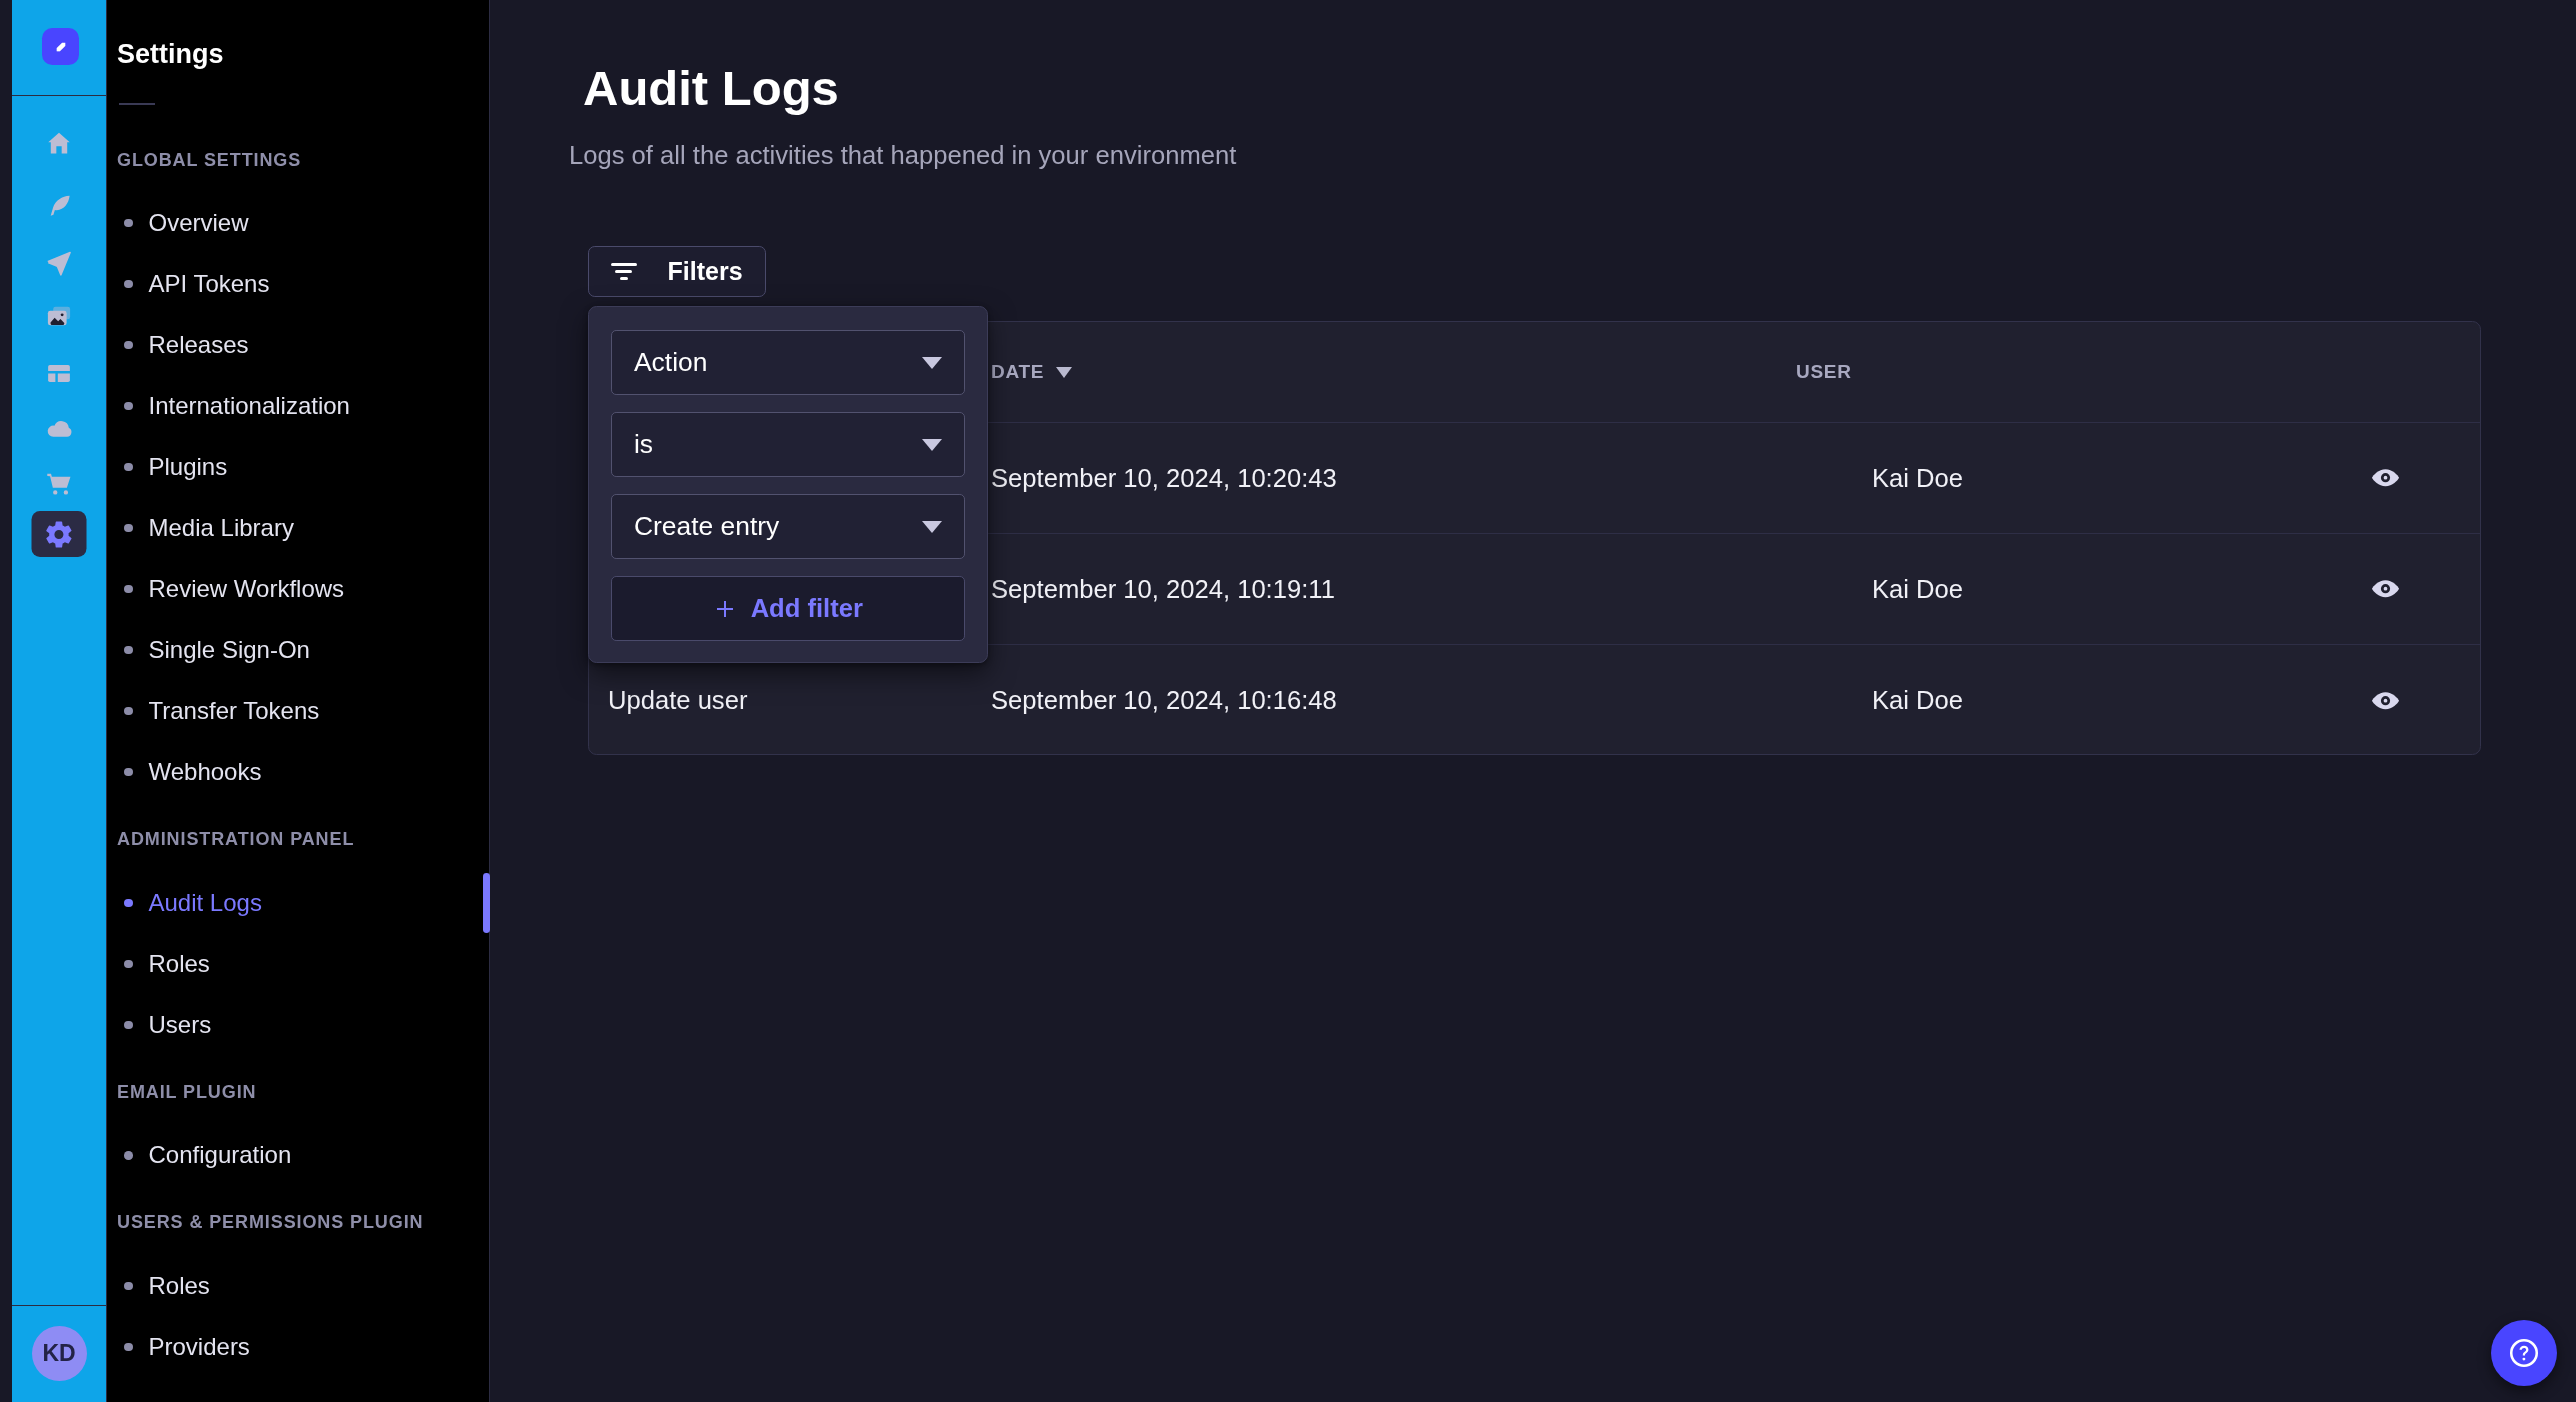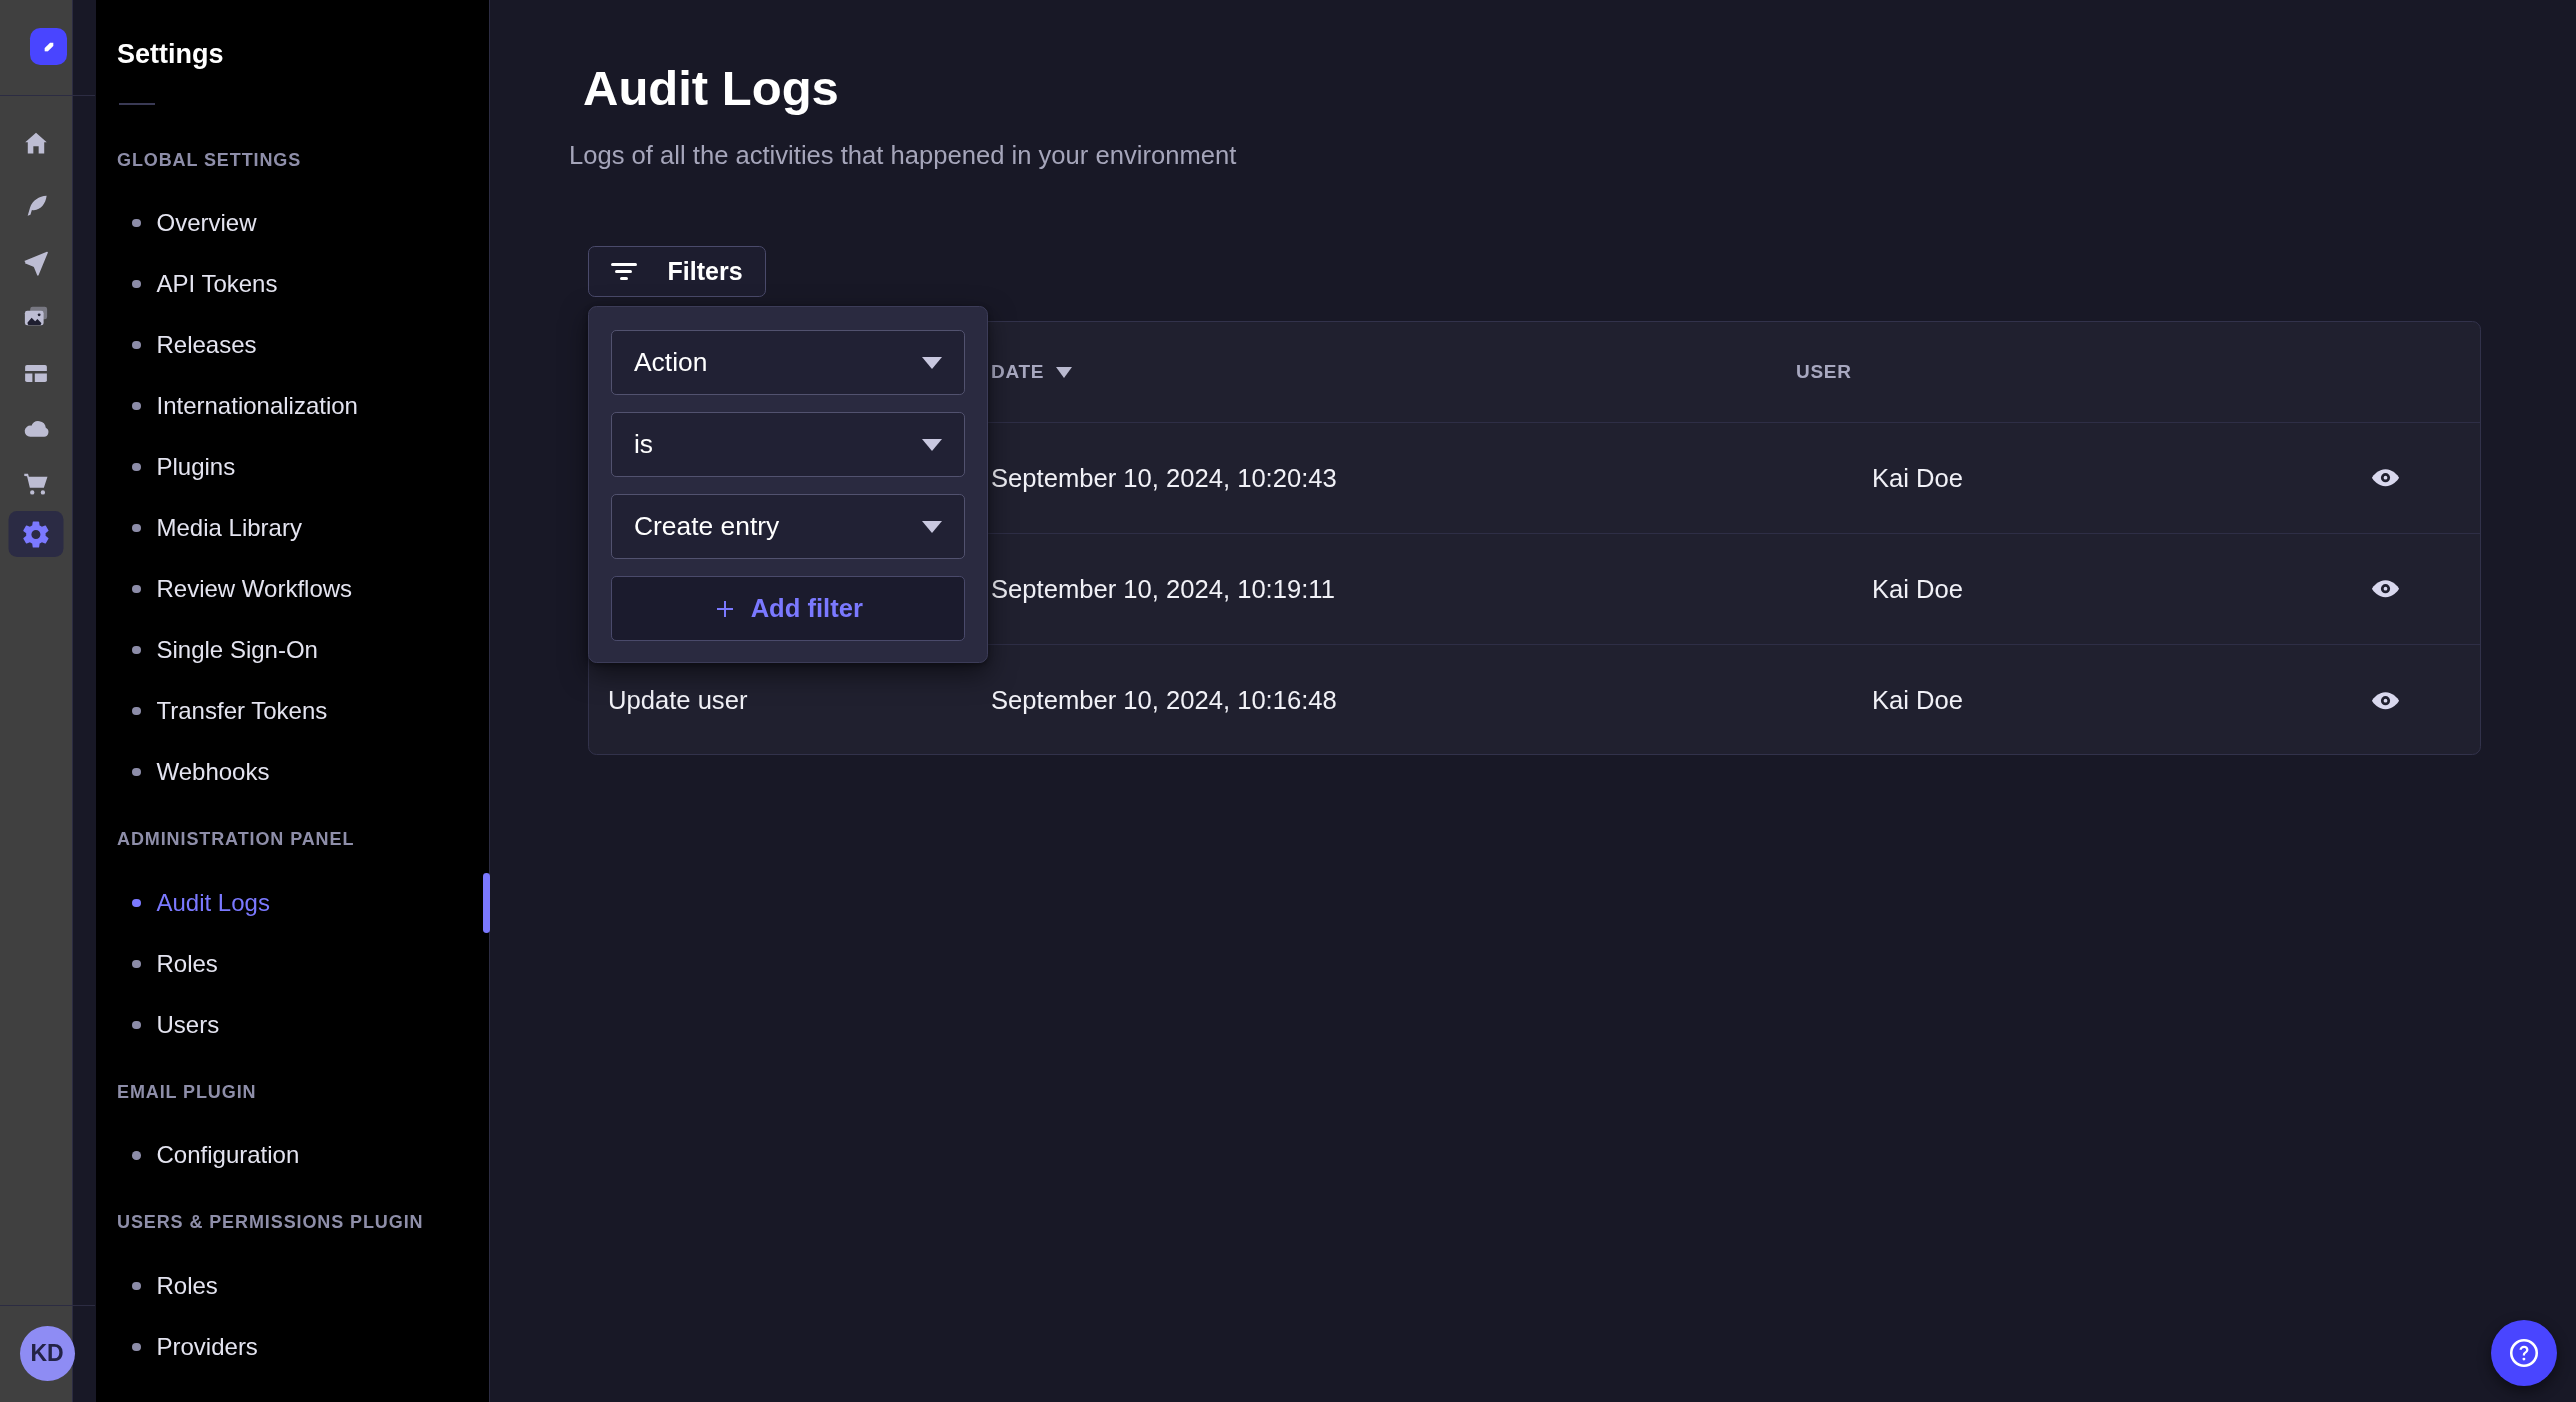--- a/index.html
+++ b/index.html
@@ -6,22 +6,22 @@
   html,body { margin:0; padding:0; }
   body {
     width:2576px; height:1402px; overflow:hidden; position:relative;
     background:#181826; color:#fff;
     font-family:"Liberation Sans","DejaVu Sans",sans-serif;
     -webkit-font-smoothing:antialiased;
   }
   button { font-family:inherit; }
 
   
-  .rail { position:absolute; left:0; top:0; width:73px; height:100%;
-          background:#404040; border-right:0.9px solid #2c2c42; z-index:5; }
+  .rail { position:absolute; left:12px; top:0; width:95px; height:100%;
+          background:#0ea5e9; border-right:0.9px solid #2c2c42; z-index:5; }
   .logo { position:absolute; left:30px; top:28px; width:37px; height:37px;
           border-radius:10.2px; background:#4945ff; display:flex; align-items:center;
           justify-content:center; cursor:pointer; }
   .rail-divider { position:absolute; left:0; width:95px; height:0.9px; background:#2c2c42; }
   .rail-btn { position:absolute; left:50%; transform:translateX(-50%);
               width:55px; height:46px; display:flex; align-items:center; justify-content:center;
               background:none; border:none; cursor:pointer; border-radius:8.5px; padding:0; }
   .rail-btn svg { fill:#bdbdd3; }
   .rail-btn.active { background:#2b2b44; }
   .rail-btn.active svg { fill:#7b79ff; }
@@ -31,21 +31,21 @@
 
   
   .subnav { position:absolute; left:96px; top:0; width:394px; height:100%;
             background:#000000; border-right:0.9px solid #2c2c42; padding-top:37px; z-index:4; }
   .subnav-title { margin:0 0 0 21px; font-size:27px; font-weight:700; line-height:34px; color:#ffffff; }
   .subnav-rule { width:36px; height:1.7px; background:#3a3a55; margin:32px 0 0 23px; }
   .section-label { margin:25.6px 0 0 21px; font-size:18px; font-weight:600; letter-spacing:0.9px;
                    line-height:22px; color:#8e8ea9; }
   .section-label.first { margin-top:44px; }
   .nav-list { list-style:none; margin:22px 0 0 0; padding:0; }
-  .nav-item { height:61px; display:flex; align-items:center; padding-left:36px; position:relative;
+  .nav-item { height:61px; display:flex; align-items:center; padding-left:28px; position:relative;
               cursor:pointer; font-size:24px; color:#e4e4f0; }
   .bullet { width:8.5px; height:8.5px; border-radius:50%; background:#8c8ca8; margin-right:16px; flex:none; }
   .nav-item.active { color:#7b79ff; }
   .nav-item.active .bullet { background:#7b79ff; }
   .nav-item.active::after { content:""; position:absolute; right:-0.9px; top:50%;
               transform:translateY(-50%); width:6.8px; height:60px; background:#7b79ff; border-radius:3.4px; }
 
   
   .main { position:absolute; left:490px; top:0; right:0; bottom:0; background:#181826; }
   .page-title { position:absolute; left:93px; top:60px; margin:0; font-size:49px; font-weight:700; }

